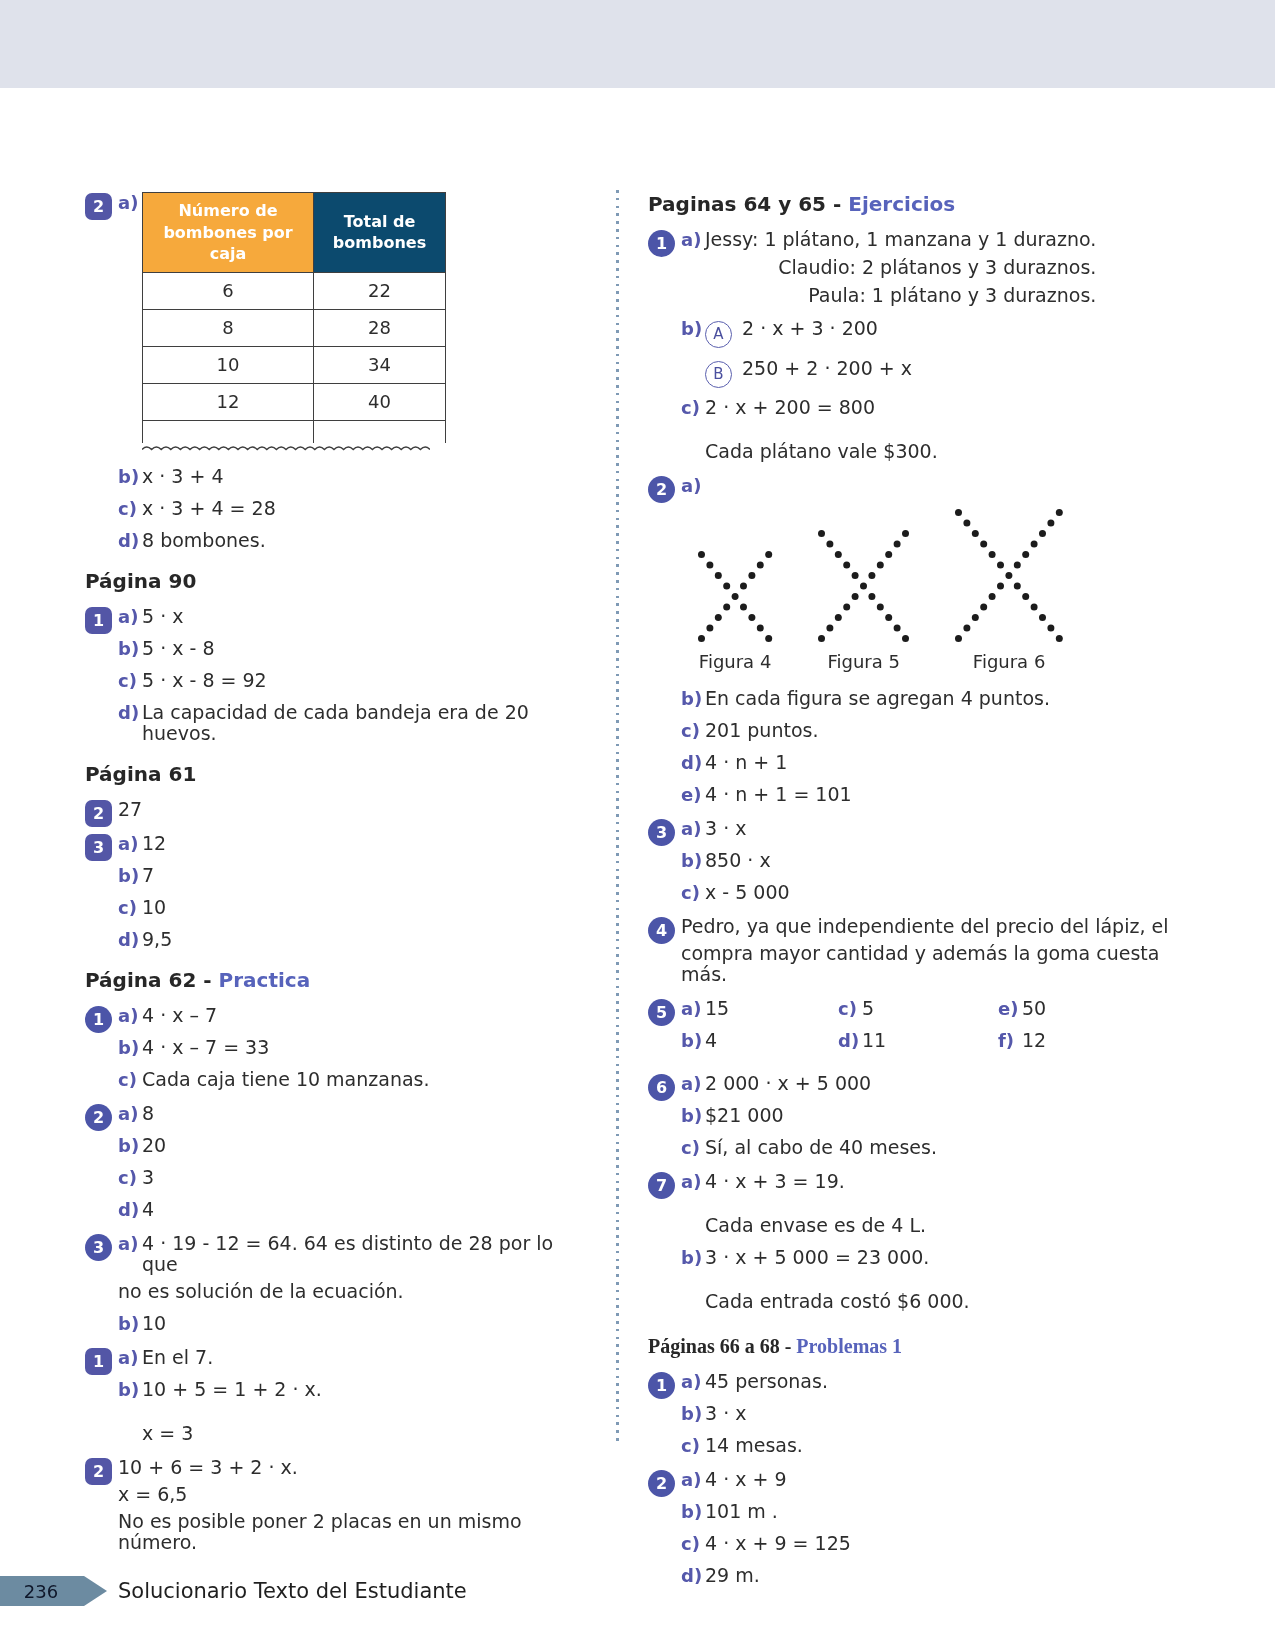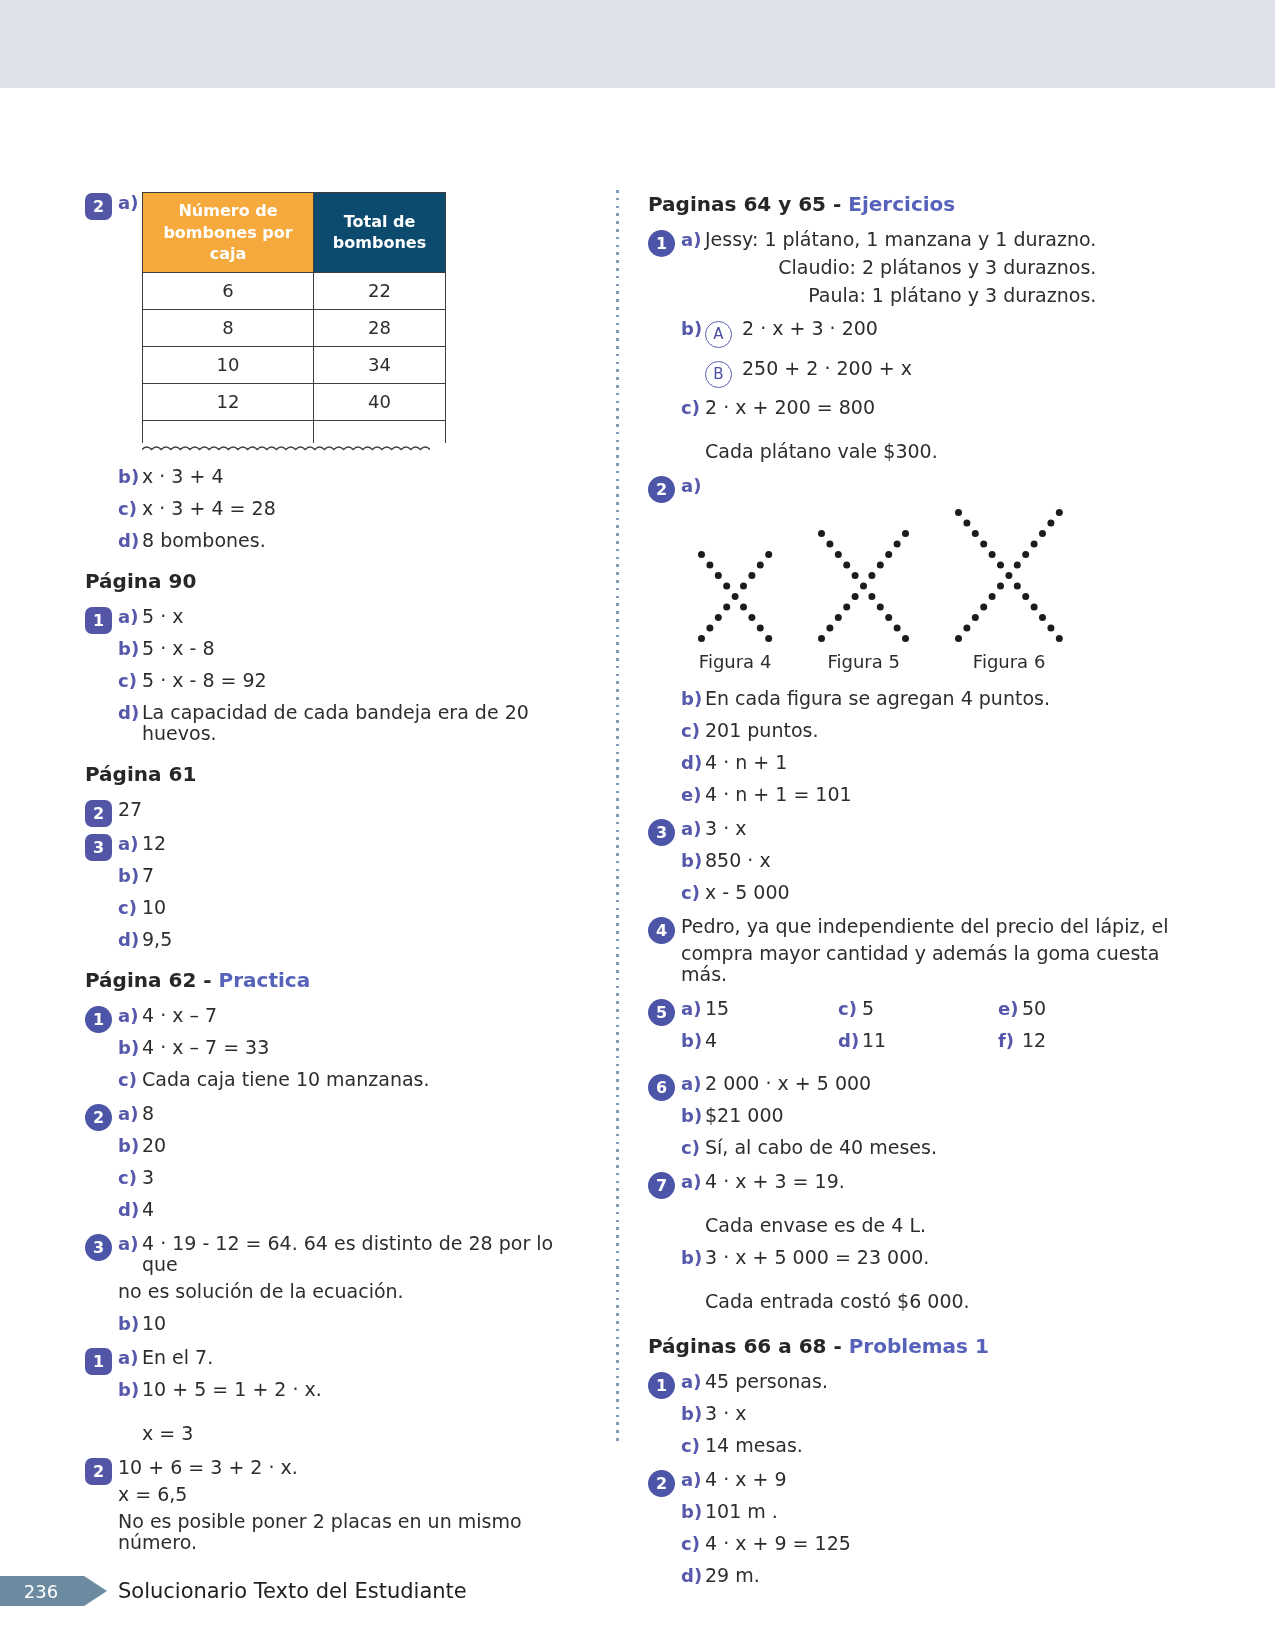--- a/index.html
+++ b/index.html
@@ -65,21 +65,21 @@
   .fig-caption{font-size:18px;color:#2d2d2d;}
 
   
   .grid5{display:grid;grid-template-columns:157px 160px 1fr;row-gap:11px;padding-left:33px;
     font-size:19px;line-height:21px;}
   .grid5 .cell{display:flex;align-items:baseline;}
 
   
   .footer{position:absolute;left:0;top:1576px;height:30px;display:flex;align-items:center;}
   .page-badge{
-    width:108px;height:30px;background:#6c8ba1;color:#ffffff;font-size:18px;
+    width:108px;height:30px;background:#6c8ba1;color:#0f172a;font-size:18px;
     display:flex;align-items:center;justify-content:center;padding-right:26px;box-sizing:border-box;
     clip-path:polygon(0 0,84px 0,107px 15px,84px 30px,0 30px);
   }
   .footer-text{margin-left:10px;font-size:21px;color:#1f1f1f;}
 </style>
 </head>
 <body>
 
 <div class="page">
   <div class="top-strip"></div>
@@ -487,21 +487,21 @@
       </div>
       <div class="row">
         <span class="lbl">b)</span>
         <span class="txt">3 · x + 5 000 = 23 000.</span>
       </div>
       <div class="row cont">
         <span class="txt">Cada entrada costó $6 000.</span>
       </div>
     </div>
 
-    <div class="heading" style="margin-top:22px;">
+    <div class="heading" style="margin-top:22px;font-family:Liberation Serif, serif;">
       <span>Páginas 66 a 68 - </span><span class="accent">Problemas 1</span>
     </div>
     <div class="item">
       <span class="badge circle">1</span>
       <div class="row">
         <span class="lbl">a)</span>
         <span class="txt">45 personas.</span>
       </div>
       <div class="row">
         <span class="lbl">b)</span>

